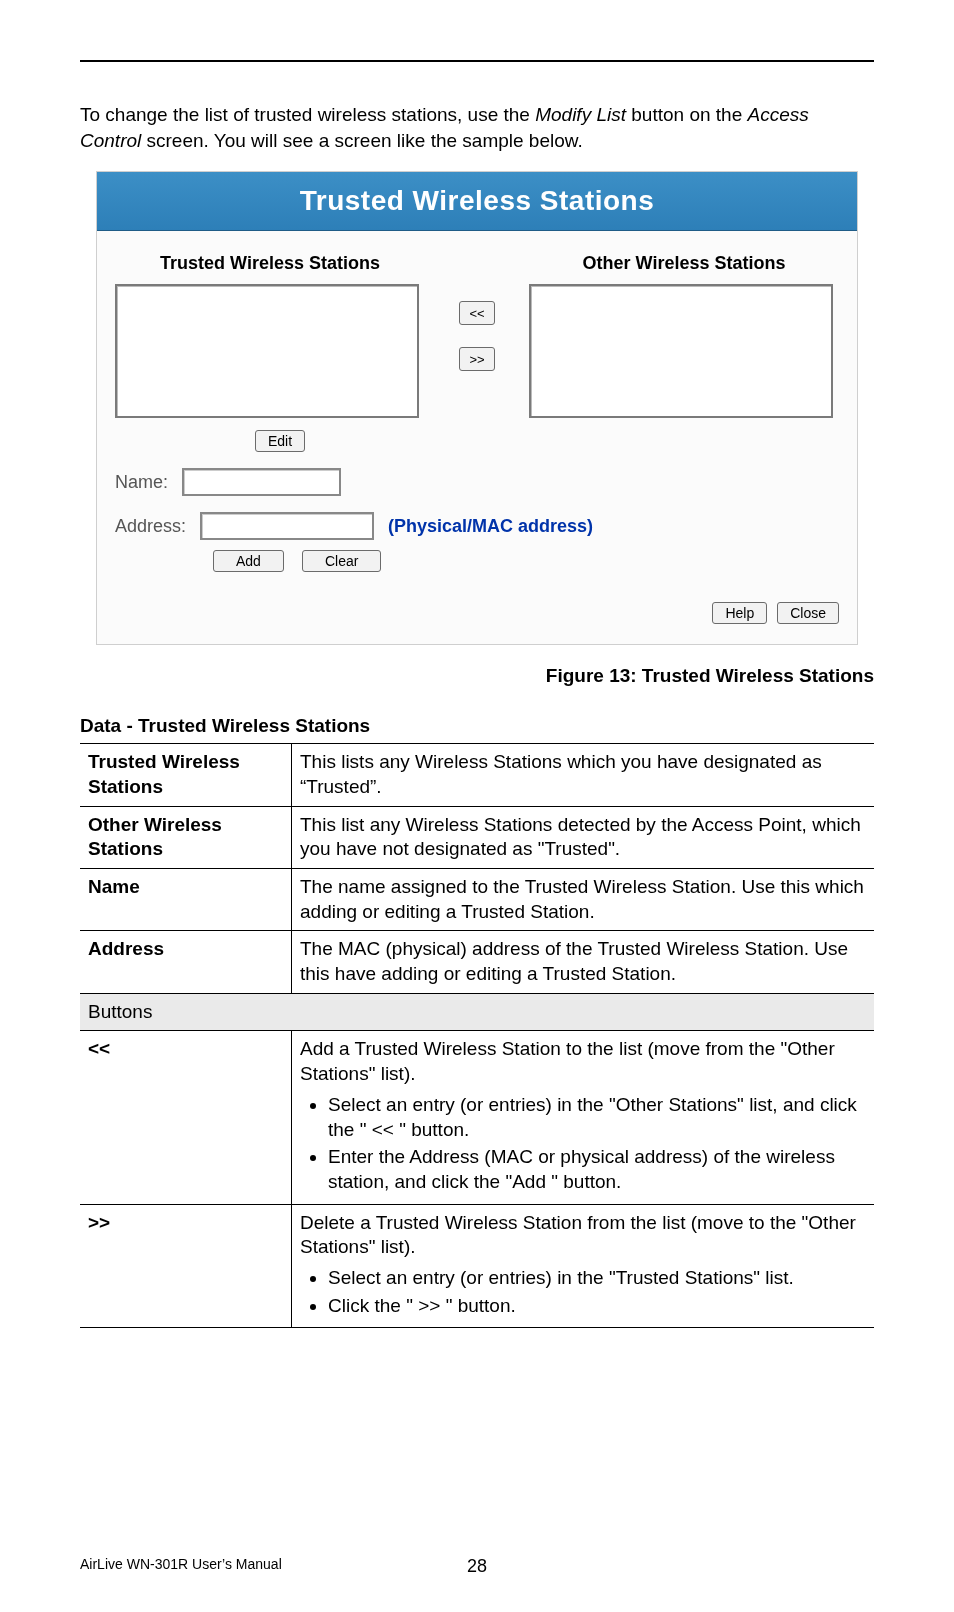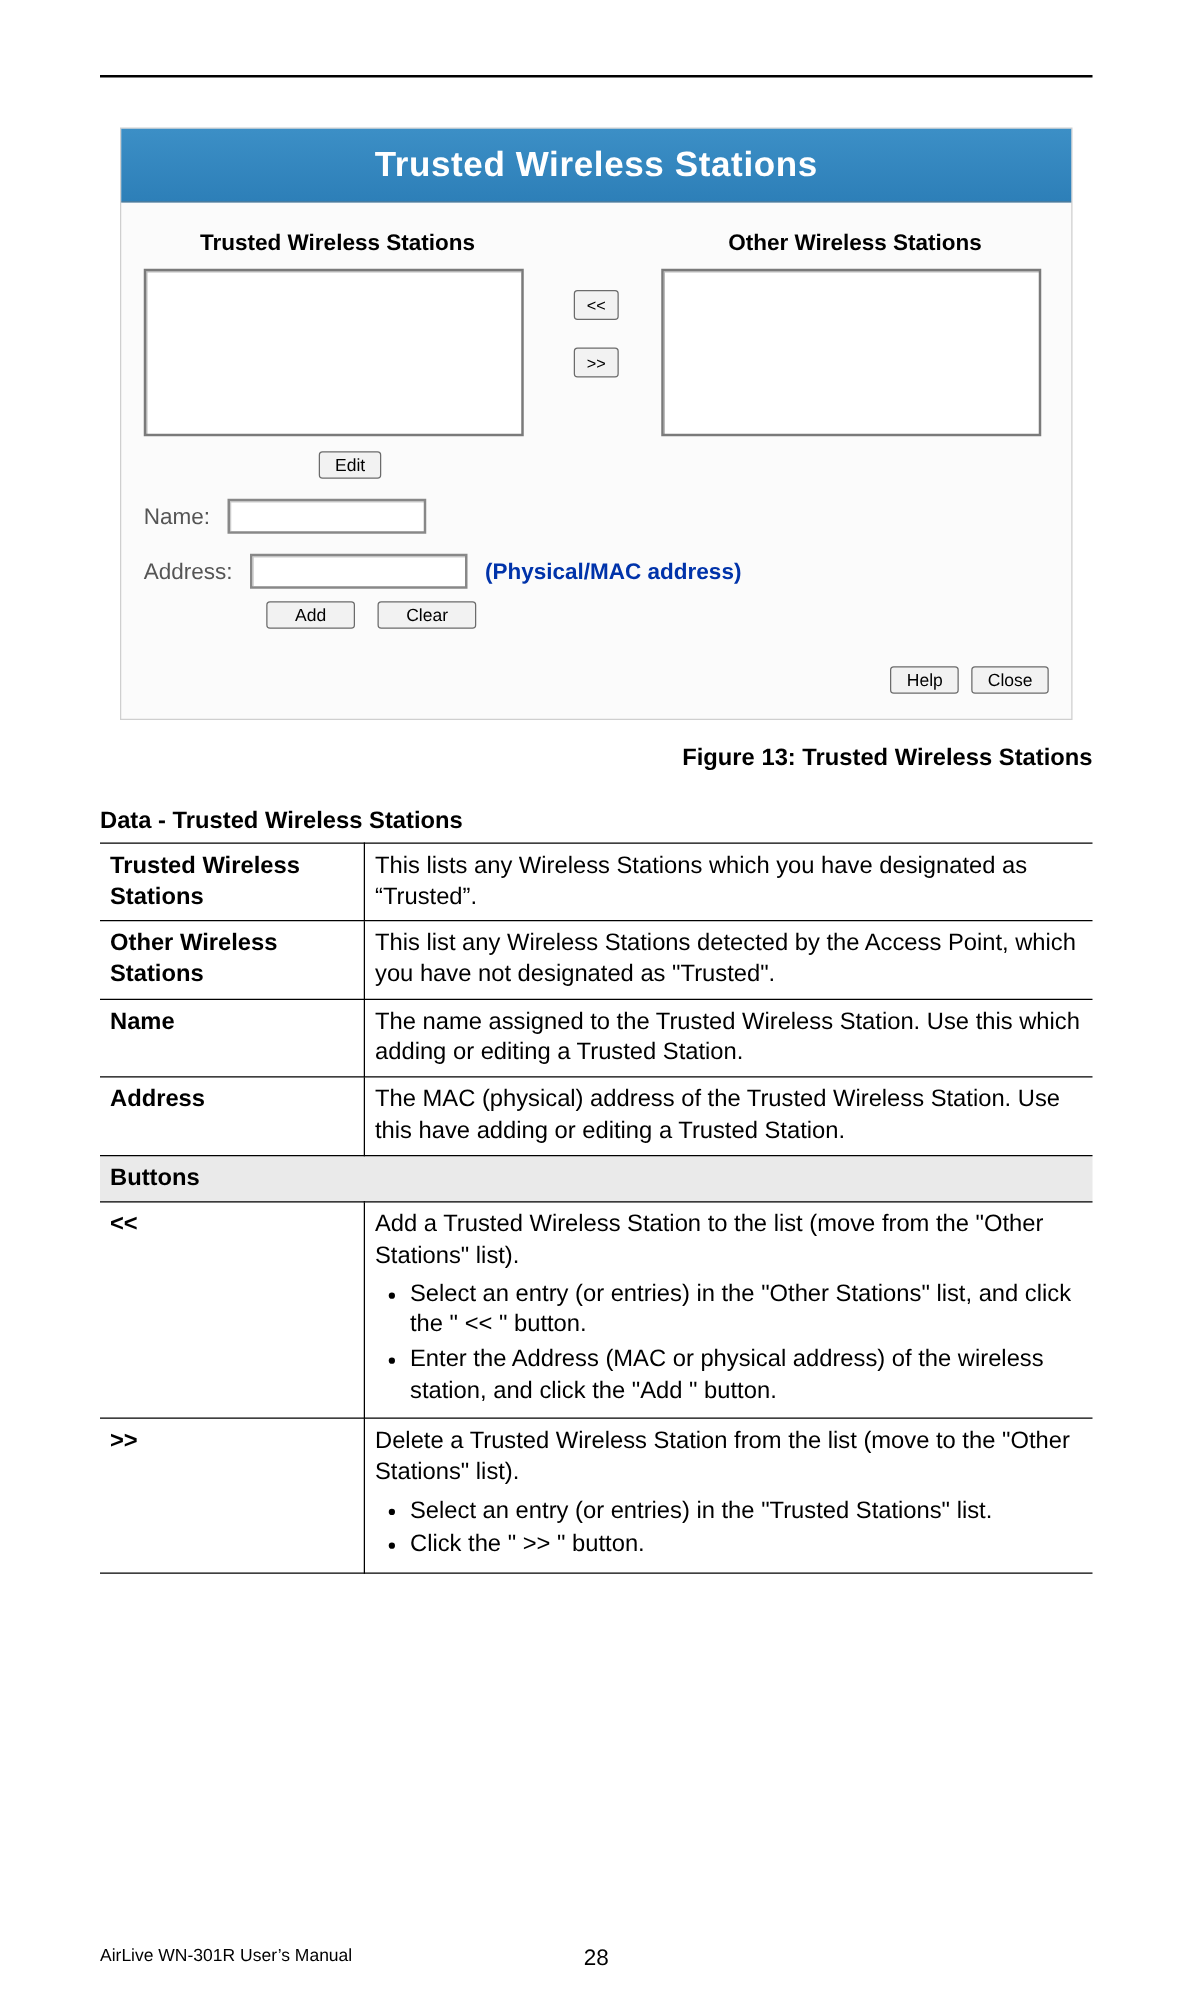--- a/index.html
+++ b/index.html
@@ -161,21 +161,21 @@
     vertical-align: top;
     line-height: 1.3;
   }
   table.data td.left {
     width: 195px;
     font-weight: bold;
     border-right: 1px solid #000;
   }
   tr.sub-header td {
     background: #eaeaea;
-    font-weight: bold;
+    font-weight: normal;
   }
   ul.bullets {
     margin: 6px 0 0 0;
     padding-left: 28px;
   }
   ul.bullets li { margin: 3px 0; }
   .footer {
     position: absolute;
     bottom: 40px;
     left: 80px;
@@ -192,20 +192,23 @@
     transform: translateX(-50%);
     font-size: 18px;
   }
 </style>
 </head>
 <body>
 
 <div class="page">
   <div class="top-rule"></div>
 
+  <div class="intro">
+    <span>To change the list of trusted wireless stations, use the </span><em>Modify List</em><span> button on the </span><em>Access Control</em><span> screen. You will see a screen like the sample below.</span>
+  </div>
 
   <div class="screenshot">
     <div class="titlebar">
       <span class="titlebar-text">Trusted Wireless Stations</span>
     </div>
     <div class="shot-body">
       <div class="cols">
         <div class="col">
           <div class="col-head">Trusted Wireless Stations</div>
           <div class="listbox"></div>

